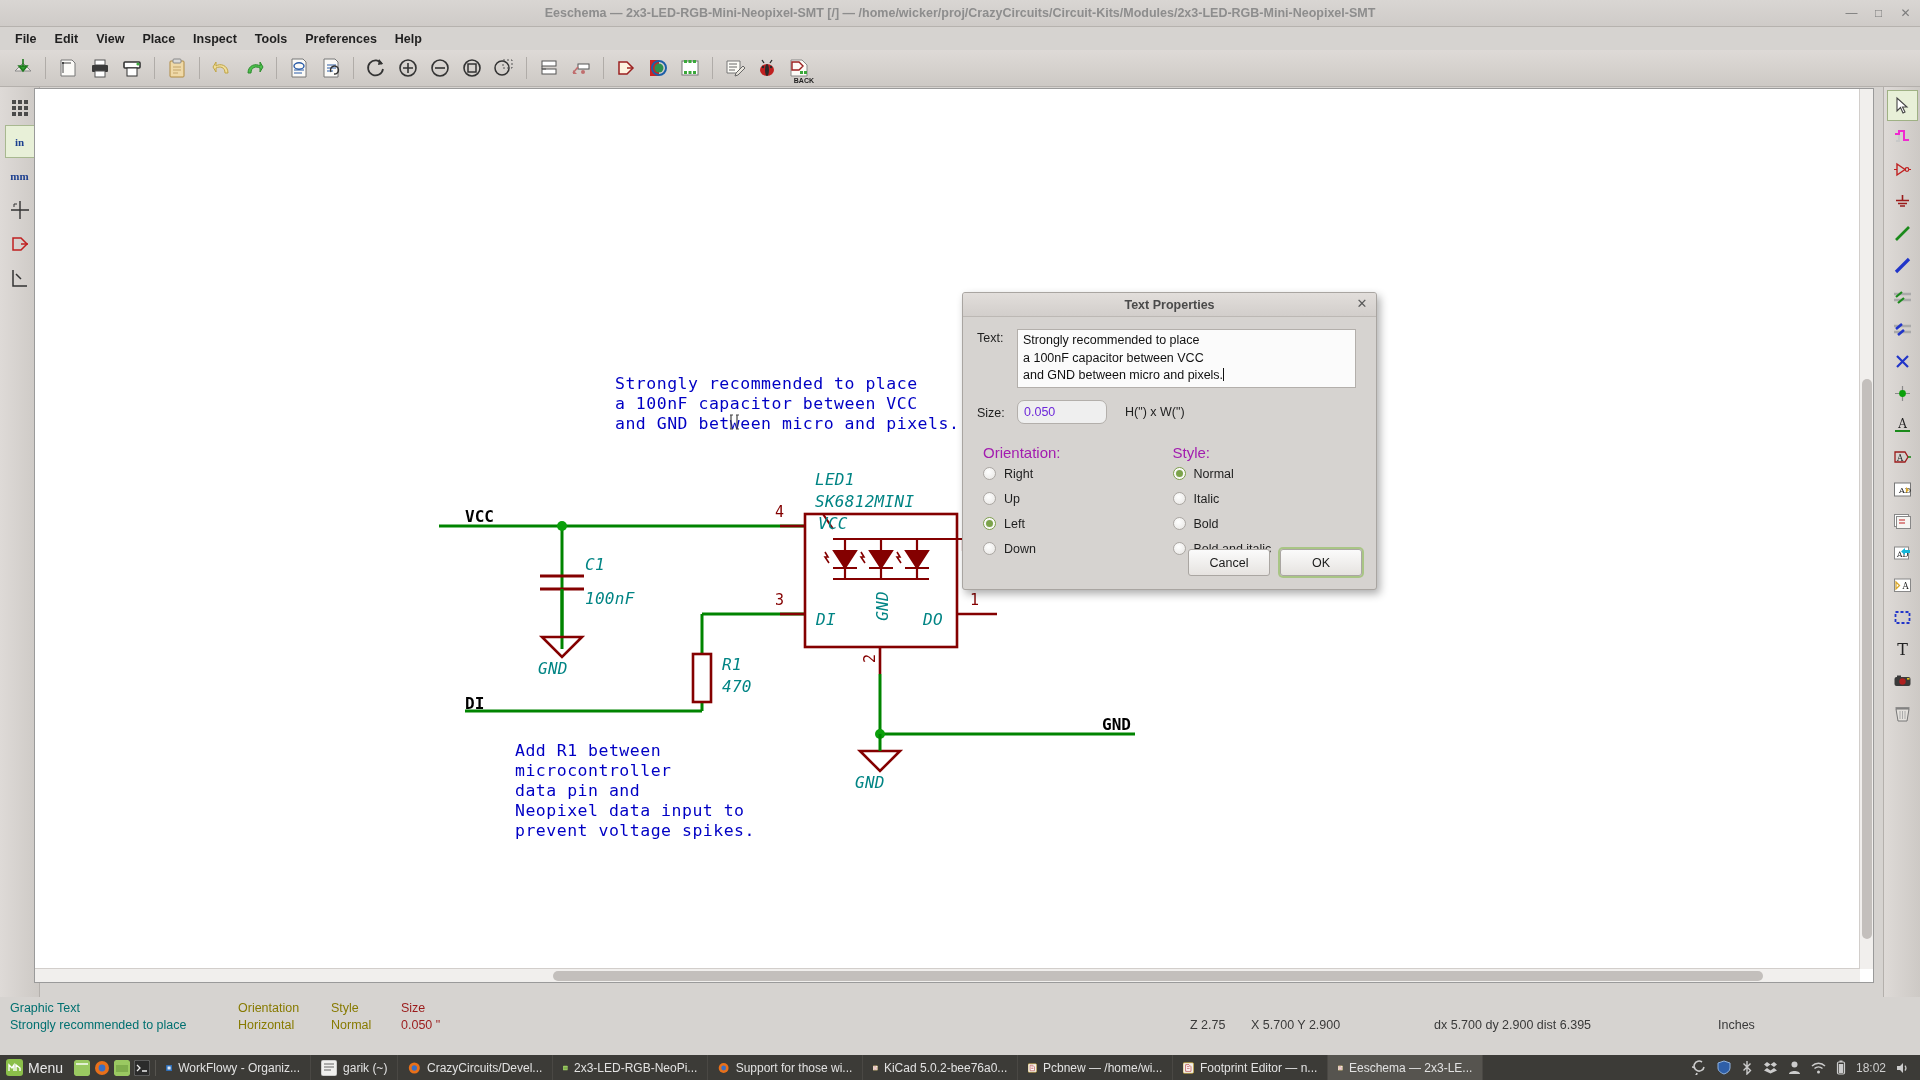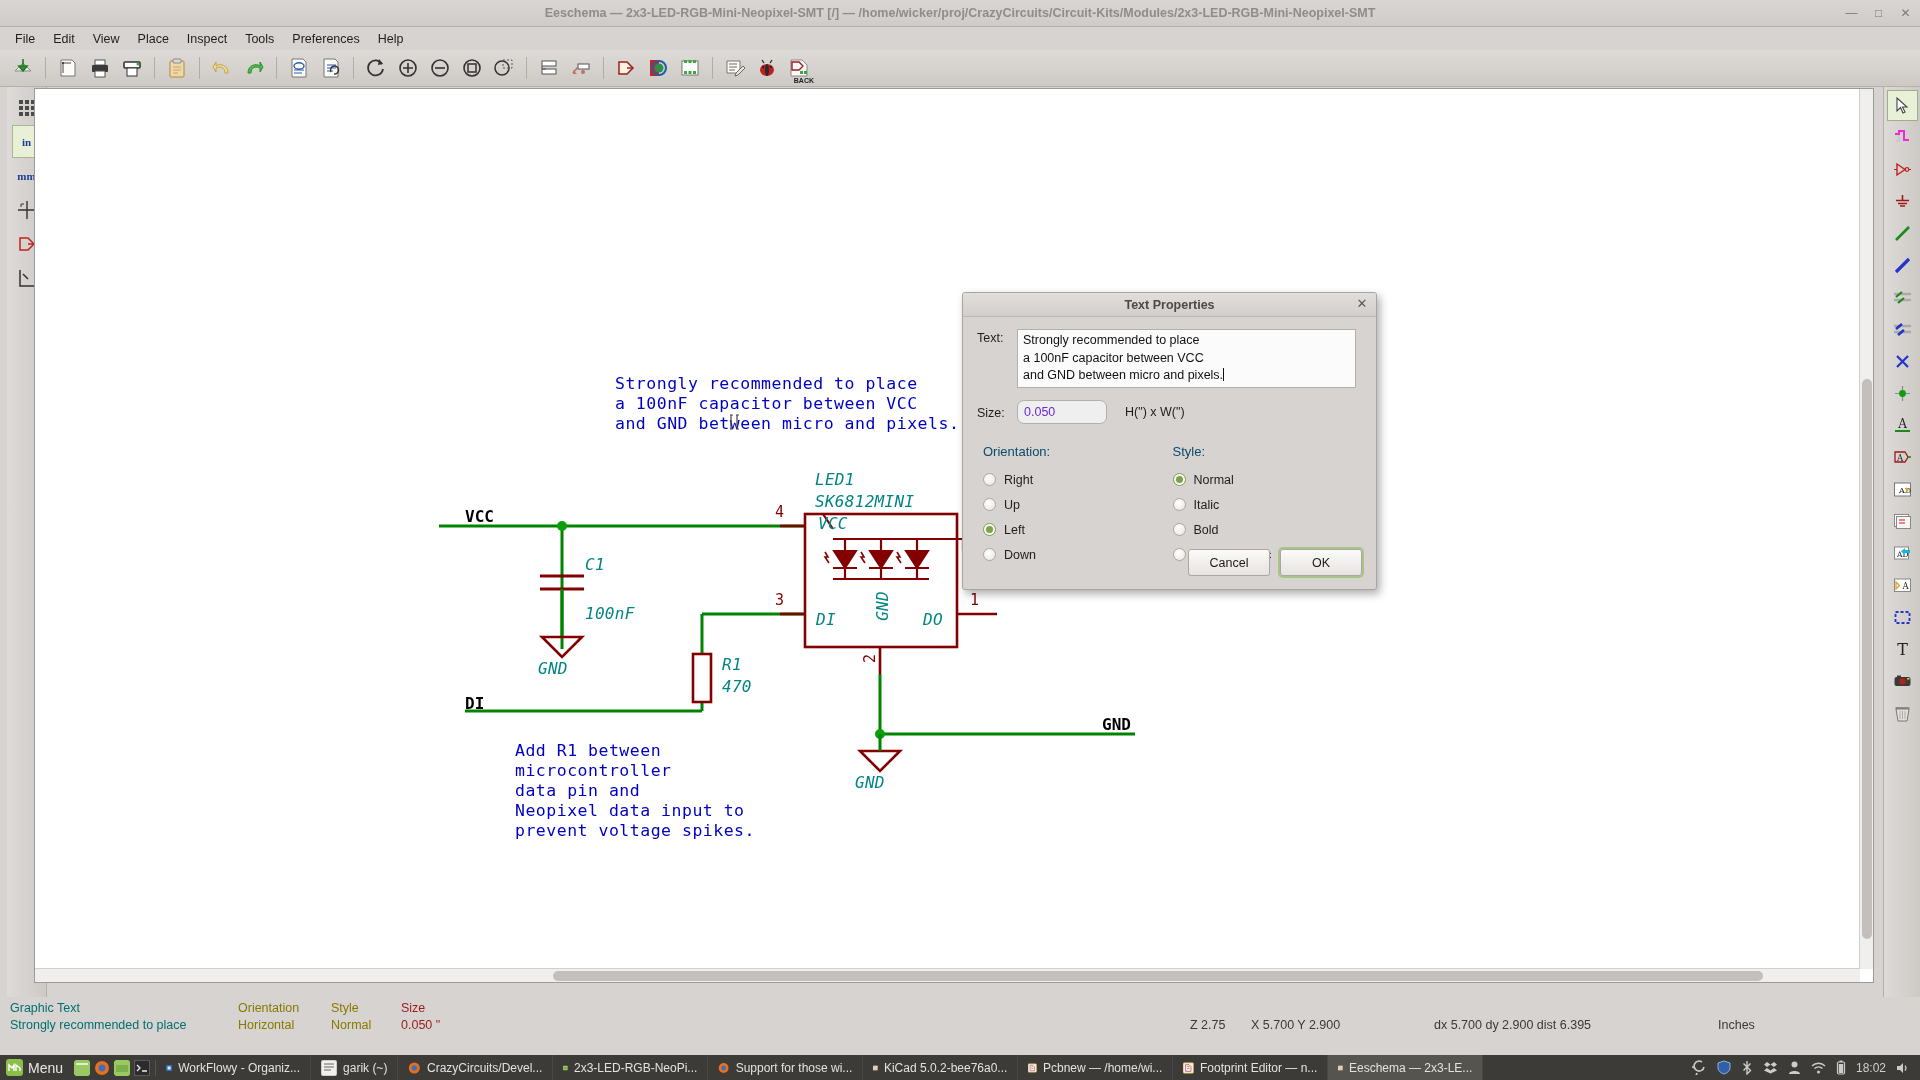--- a/index.html
+++ b/index.html
@@ -24,41 +24,41 @@
   }
   .wbtns { position: absolute; right: 8px; top: 0; height: 27px; display: flex; align-items: center; gap: 14px; }
   .wbtn { width: 13px; height: 13px; position: relative; color: #7b7b7b; font-size: 12px; line-height: 12px; text-align:center; cursor: default;}
 
   
   .menubar {
     position: absolute; left: 0; top: 27px; width: 1920px; height: 23px;
     background: #d6d3d0; display: flex; align-items: center; padding-left: 6px;
   }
   .menubar .mi {
-    font-size: 12.5px; color: #1f1f1f; padding: 3px 9px; border-radius: 2px;
+    font-size: 12.5px; color: #1f1f1f; padding: 3px 9px; border-radius: 2px; font-weight: bold;
   }
 
   
   .toolbar {
     position: absolute; left: 0; top: 50px; width: 1920px; height: 37px;
     background: linear-gradient(#dedad7, #cdc9c5);
     border-bottom: 1px solid #b4b0ac;
     display: flex; align-items: center; padding-left: 8px; gap: 2px;
   }
   .tbtn {
     width: 30px; height: 30px; display: flex; align-items: center; justify-content: center;
     position: relative;
   }
   .tsep { width: 1px; height: 22px; background: #b0acA8; background: #b0aca8; margin: 0 5px; }
   .tbtn svg { display: block; }
   .tbl-label { position:absolute; bottom:-1px; right:0px; font-size:7px; color:#222; font-weight:bold;}
 
   
   .lefttool {
-    position: absolute; left: 7px; top: 87px; width: 40px; height: 910px;
+    position: absolute; left: 0; top: 87px; width: 40px; height: 910px;
     background: linear-gradient(90deg,#dedad7,#cdc9c5);
     border-right: 1px solid #b4b0ac;
     padding-top: 4px;
   }
   .ltbtn { width: 30px; height: 33px; margin: 0 auto 1px auto; display:flex; align-items:center; justify-content:center; }
   .ltbtn.sel { background:#e8f0d8; border:1px solid #a8b890; }
   .ltlabel { font-size: 11px; font-weight:bold; color:#1c3f8f; font-family:"Liberation Serif", serif;}
 
   
   .righttool {
@@ -153,21 +153,21 @@
   }
   .caret { display:inline-block; width:1px; height:13px; background:#111; vertical-align:-2px;}
   .sizerow { display:flex; align-items:center; margin-top: 12px;}
   .inputbox {
     width:90px; height:24px; background:#efefef; border:1px solid #b3afab; border-radius:7px;
     font-size:12.5px; color:#6d28d9; padding:3px 6px; display:flex; align-items:center;
   }
   .hw { font-size:12.5px; color:#1e1e1e; margin-left:18px;}
   .cols { display:flex; margin-top:20px;}
   .col { width:248px; }
-  .grptitle { font-size:13px; color:#0c4a6e; margin-left:6px; margin-bottom:8px;}
+  .grptitle { font-size:15px; color:#a21caf; margin-left:6px; margin-bottom:0;}
   .radio { display:flex; align-items:center; height:25px; padding-left:6px;}
   .rdot {
     width:13px; height:13px; border-radius:50%;
     background: radial-gradient(circle at 40% 35%, #ffffff, #e6e4e1);
     border:1px solid #aba7a3; margin-right:8px; position:relative; flex:none;
   }
   .rdot.on { border-color:#7d9e4a; box-shadow: inset 0 0 0 1px #fff; background: #f2f2f0;}
   .rdot.on::after {
     content:""; position:absolute; left:2px; top:2px; width:7px; height:7px;
     border-radius:50%; background:#7ca34b;
@@ -594,21 +594,21 @@
 
         <path d="M430 437 H404" stroke="#008400" stroke-width="3"></path>
         <path d="M404 437 H404" stroke="#008400" stroke-width="3"></path>
       </svg>
 
       <div class="sch-net" style="left:430px; top:418px;">VCC</div>
       <div class="sch-net" style="left:430px; top:605px;">DI</div>
       <div class="sch-net" style="left:1067px; top:626px;">GND</div>
 
       <div class="sch-label" style="left:550px; top:466px;">C1</div>
-      <div class="sch-label" style="left:550px; top:515px;">100nF</div>
+      <div class="sch-label" style="left:550px; top:500px;">100nF</div>
       <div class="sch-label" style="left:687px; top:566px;">R1</div>
       <div class="sch-label" style="left:687px; top:588px;">470</div>
       <div class="sch-label" style="left:780px; top:381px;">LED1</div>
       <div class="sch-label" style="left:780px; top:403px;">SK6812MINI</div>
 
       <div class="sch-label" style="left:503px; top:570px;">GND</div>
       <div class="sch-label" style="left:820px; top:684px;">GND</div>
 
       <div class="sch-label" style="left:783px; top:425px;">VCC</div>
       <div class="sch-label" style="left:781px; top:521px;">DI</div>

